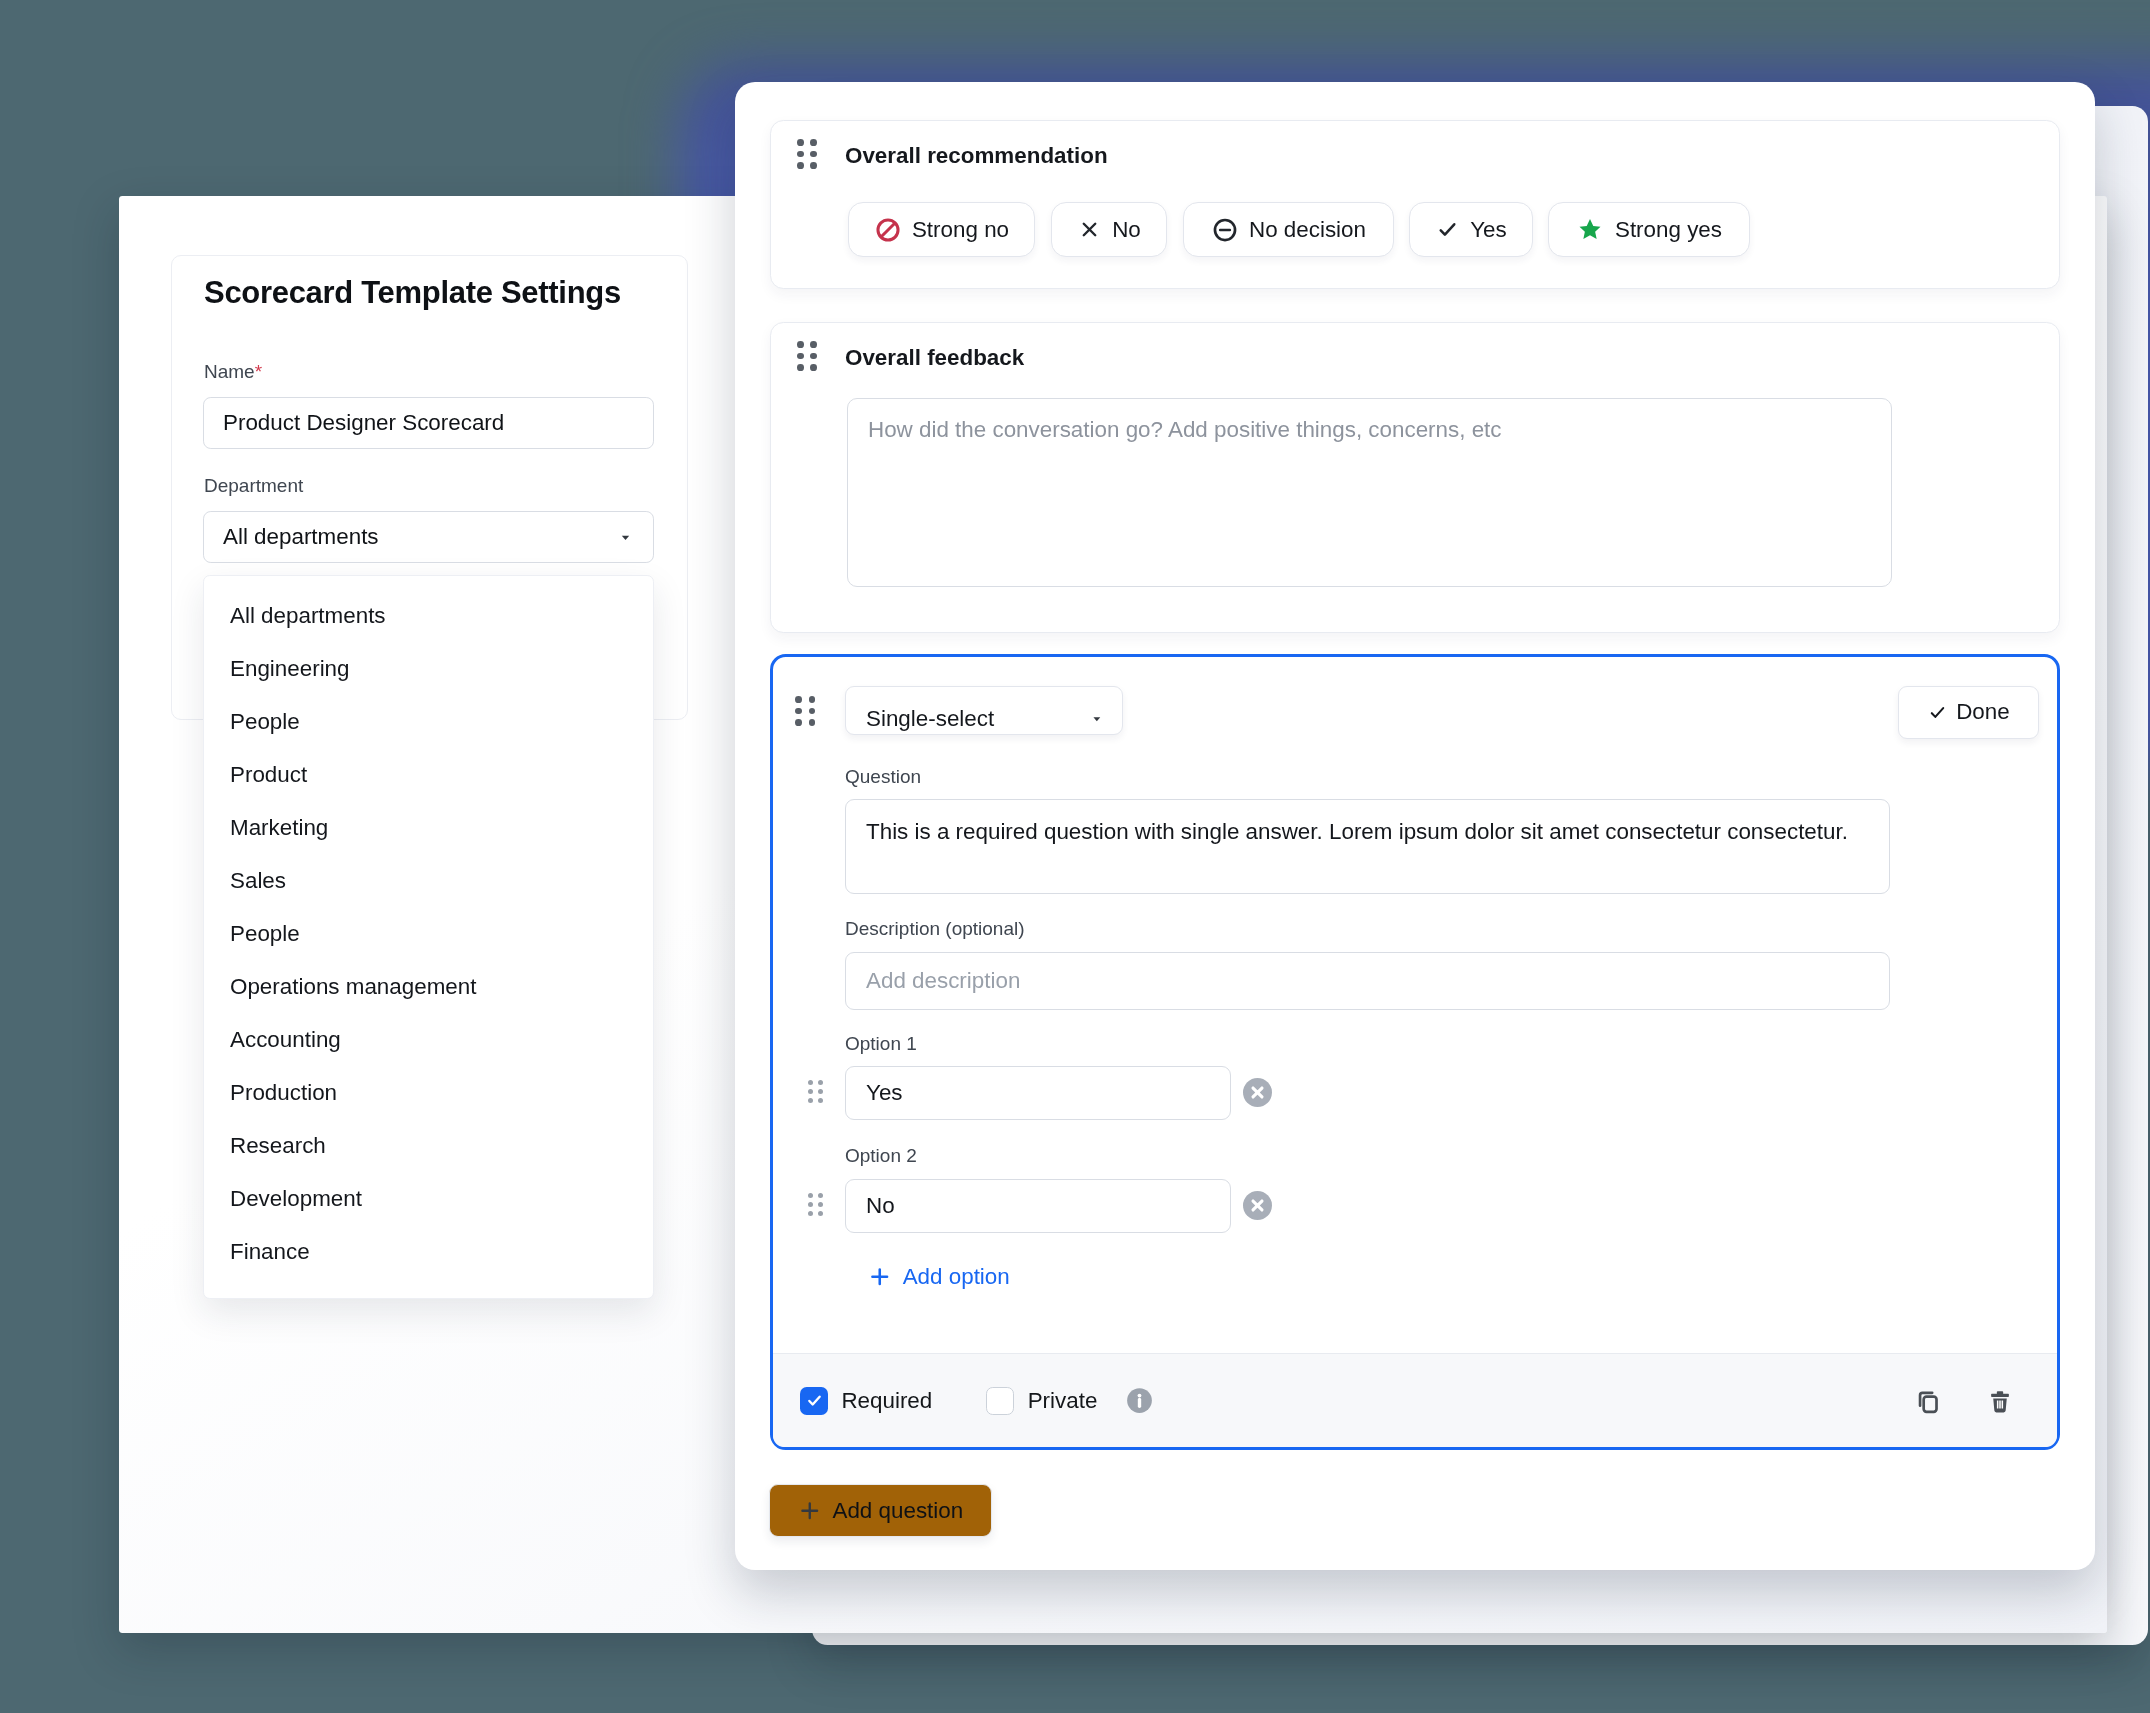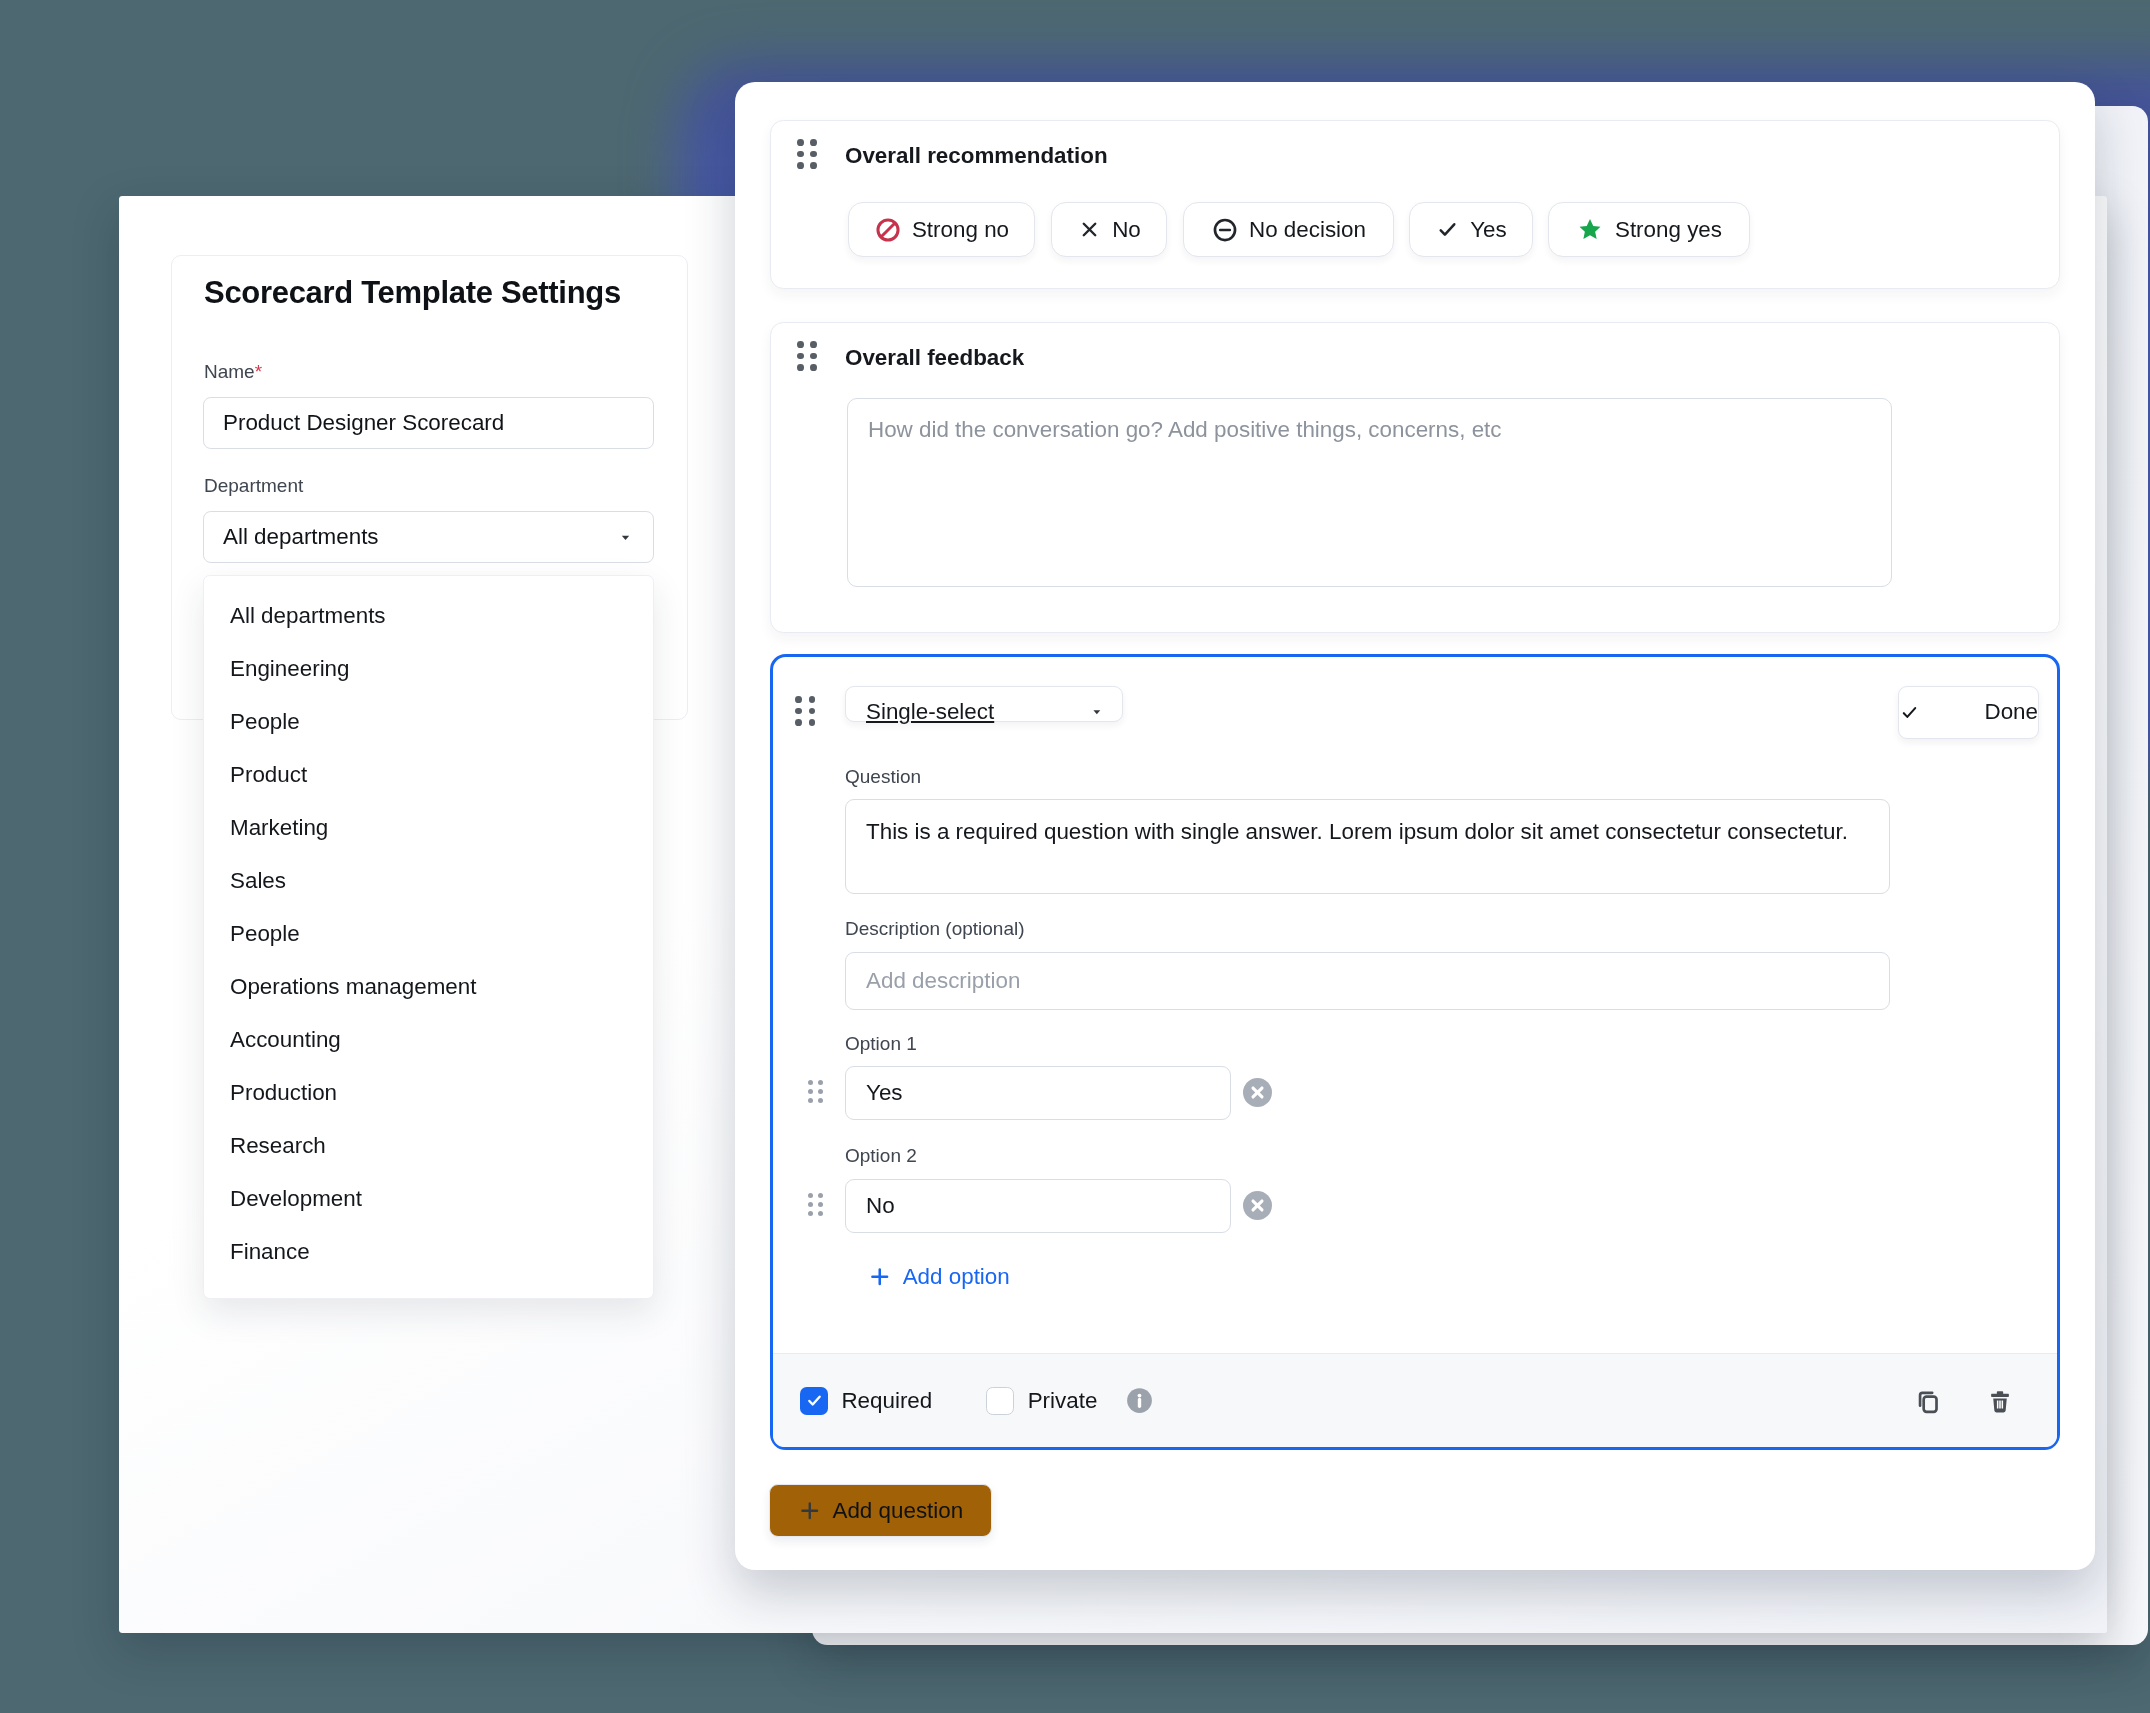--- a/index.html
+++ b/index.html
@@ -55,22 +55,22 @@
 
   .feedback-area{position:absolute;left:76px;top:75px;width:1045px;height:189px;border:1.1px solid #d9dde4;
                  border-radius:10px;box-sizing:border-box;padding:18px 20px;font-size:22.4px;color:#8d939d;}
 
   
   .question-card{position:absolute;left:35px;top:572px;width:1290px;height:796px;background:#fff;
                  border:3.4px solid #1867f2;border-radius:15.7px;box-sizing:border-box;}
   .pill-btn{position:absolute;display:flex;align-items:center;background:#fff;border:1.1px solid #e3e6ed;
             border-radius:9px;box-sizing:border-box;box-shadow:0 3.4px 7.8px rgba(30,40,70,.06);
             font-size:22.4px;color:#15181d;cursor:pointer;}
-  .type-select{left:72px;top:28.6px;width:278px;height:36px;justify-content:space-between;padding:17px 17px 0 20px;text-decoration:underline;}
-  .done-btn{left:1125px;top:28.6px;width:141px;height:53px;justify-content:space-between;gap:7.8px;font-weight:500;}
+  .type-select{left:72px;top:28.6px;width:278px;height:49px;justify-content:space-between;padding:17px 17px 0 20px;}
+  .done-btn{left:1125px;top:28.6px;width:141px;height:53px;justify-content:center;gap:7.8px;font-weight:500;}
   .q-label{position:absolute;left:72px;font-size:19px;font-weight:500;color:#3f4650;}
   .q-box{position:absolute;left:72px;width:1045px;border:1.1px solid #d9dde4;border-radius:9px;
          box-sizing:border-box;font-size:22.4px;}
   .q-text{top:142px;height:95px;padding:14.6px 20px;color:#14171c;line-height:34px;}
   .q-desc{top:295px;height:58px;display:flex;align-items:center;padding:0 20px;color:#99a0aa;}
   .opt-input{height:54px;width:386px;display:flex;align-items:center;padding:0 20px;color:#14171c;}
   .remove-btn{position:absolute;width:29px;height:29px;cursor:pointer;}
   .add-option{position:absolute;left:95px;top:603px;height:34px;display:flex;align-items:center;gap:11.2px;
               font-size:22.4px;font-weight:500;color:#1867f2;cursor:pointer;}
 

